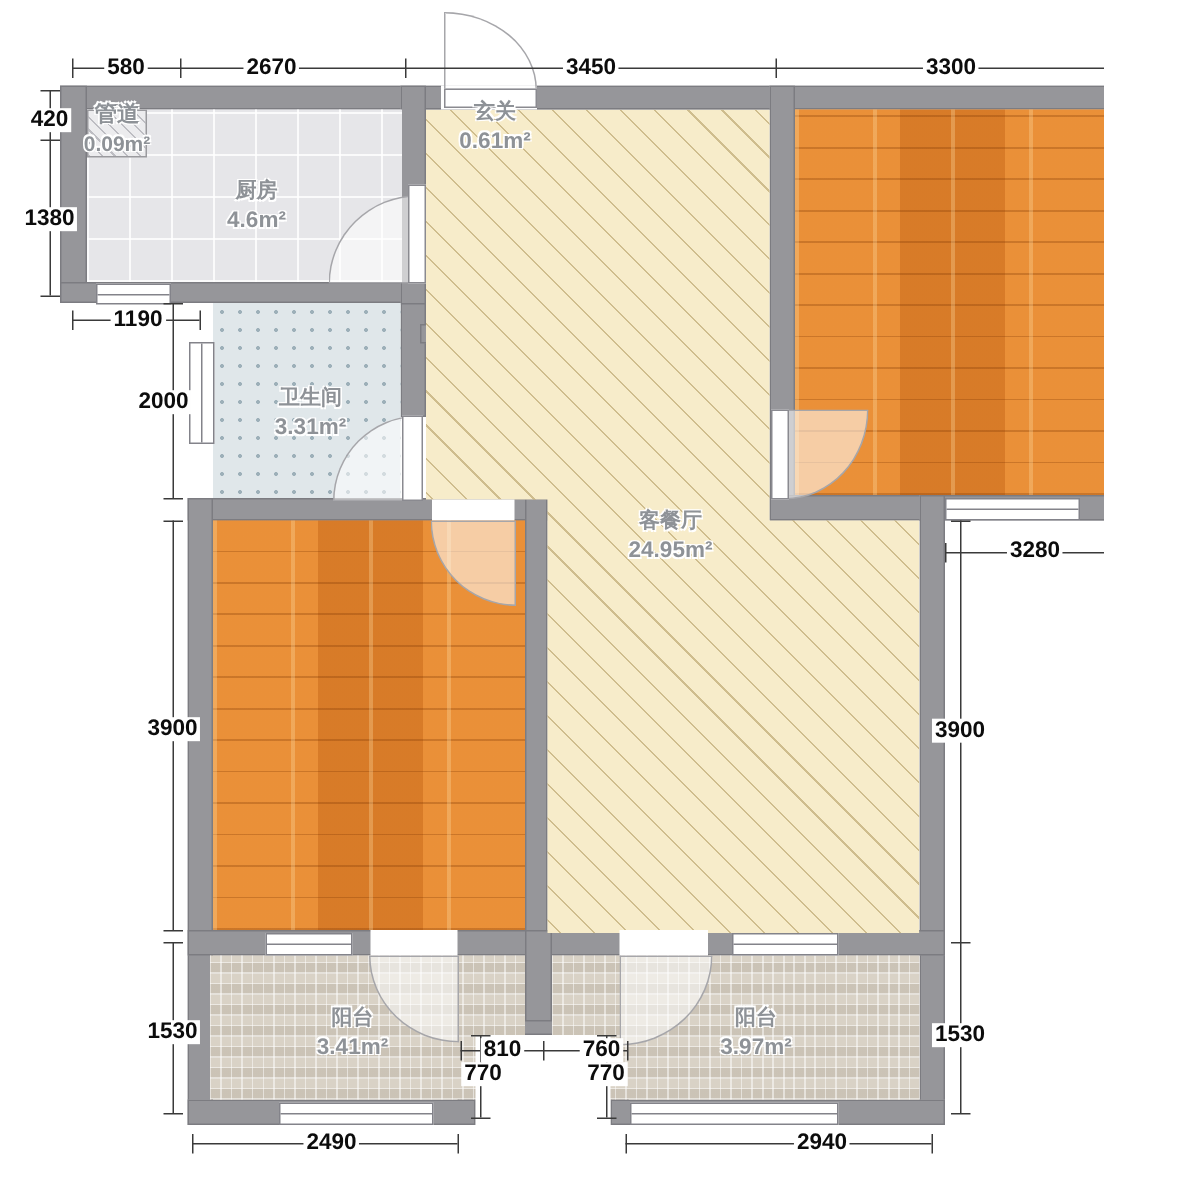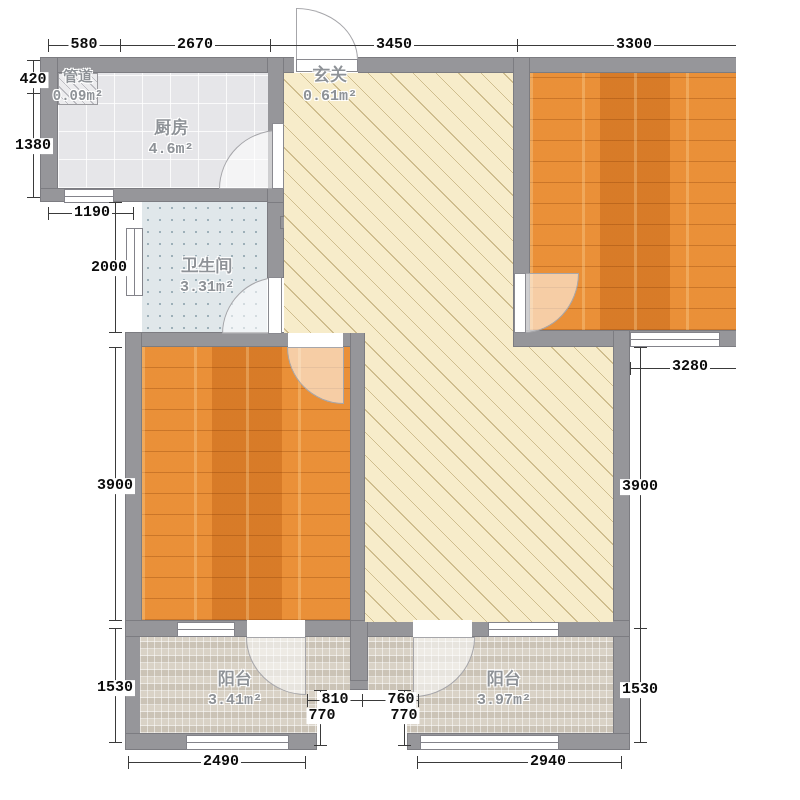--- a/index.html
+++ b/index.html
@@ -1,17 +1,17 @@
 <!DOCTYPE html>
 <html><head>
 <meta charset="utf-8">
 <style>
   html,body{margin:0;padding:0;background:#fff;}
   #plan{position:relative;width:736px;height:800px;background:#fff;overflow:hidden;
-        font-family:Liberation Mono, monospace;}
+        font-family:Liberation Sans, sans-serif;}
   .abs{position:absolute;}
   
   .w{position:absolute;background:#96969a;box-shadow:inset 0 0 0 1px #7c7c81;}
   
   .floor{position:absolute;}
   .kitchen-tile{background-color:#e6e6e9;background-image:
       repeating-linear-gradient(0deg,rgba(255,255,255,.8) 0 1px,transparent 1px 28px),
       repeating-linear-gradient(90deg,rgba(255,255,255,.8) 0 1px,transparent 1px 28px);}
   .living-tile{background-color:#f7ecca;background-image:
       repeating-linear-gradient(45deg,transparent 0 15px,rgba(167,142,81,.5) 15px 16px);}
@@ -43,21 +43,21 @@
   .dlh{position:absolute;height:1px;background:#3a3a3a;}
   .dlv{position:absolute;width:1px;background:#3a3a3a;}
   .tkv{position:absolute;width:1px;height:13px;background:#3a3a3a;}
   .tkh{position:absolute;width:13px;height:1px;background:#3a3a3a;}
   .dim{position:absolute;transform:translate(-50%,-50%);background:#fff;padding:0 2px;
        font-size:15px;font-weight:bold;color:#0c0c0c;white-space:nowrap;line-height:1.05;}
   
   .rlab{position:absolute;transform:translate(-50%,-50%);display:flex;flex-direction:column;
         align-items:center;gap:2px;white-space:nowrap;
         text-shadow:-1px -1px 0 #fff,1px -1px 0 #fff,-1px 1px 0 #fff,1px 1px 0 #fff;}
-  .rname{font-size:17px;font-weight:bold;color:#8e9297;}
+  .rname{font-size:14px;font-weight:bold;color:#8e9297;}
   .rarea{font-size:15px;font-weight:bold;color:#8e9297;}
   .rlab.small .rname{font-size:15px;} .rlab.small .rarea{font-size:14px;}
 </style>
 </head>
 <body>
 
 <div id="plan">
 
   <div class="w" style="left:40px;top:57px;width:717px;height:16px"></div>
   <div class="w" style="left:40px;top:57px;width:18px;height:145px"></div>
@@ -179,21 +179,21 @@
 
   <div class="dlv" style="left:320px;top:690px;height:55px"></div>
   <div class="tkh" style="left:314px;top:690px"></div>
   <div class="tkh" style="left:314px;top:745px"></div>
 
   <div class="dlv" style="left:404px;top:690px;height:55px"></div>
   <div class="tkh" style="left:398px;top:690px"></div>
   <div class="tkh" style="left:398px;top:745px"></div>
 
   <span class="dim" style="left:84px;top:45px">580</span>
-  <span class="dim" style="left:195px;top:45px">2670</span>
+  <span class="dim" style="left:181px;top:45px">2670</span>
   <span class="dim" style="left:394px;top:45px">3450</span>
   <span class="dim" style="left:634px;top:45px">3300</span>
 
   <span class="dim" style="left:33px;top:80px">420</span>
   <span class="dim" style="left:33px;top:146px">1380</span>
   <span class="dim" style="left:92px;top:213px">1190</span>
   <span class="dim" style="left:109px;top:268px">2000</span>
   <span class="dim" style="left:115px;top:486px">3900</span>
   <span class="dim" style="left:115px;top:688px">1530</span>
 
@@ -219,20 +219,24 @@
     <span class="rarea">4.6m²</span>
   </div>
   <div class="rlab" style="left:330px;top:84px">
     <span class="rname">玄关</span>
     <span class="rarea">0.61m²</span>
   </div>
   <div class="rlab" style="left:207px;top:275px">
     <span class="rname">卫生间</span>
     <span class="rarea">3.31m²</span>
   </div>
+  <div class="rlab" style="left:447px;top:357px">
+    <span class="rname">客餐厅</span>
+    <span class="rarea">24.95m²</span>
+  </div>
   <div class="rlab" style="left:235px;top:688px">
     <span class="rname">阳台</span>
     <span class="rarea">3.41m²</span>
   </div>
   <div class="rlab" style="left:504px;top:688px">
     <span class="rname">阳台</span>
     <span class="rarea">3.97m²</span>
   </div>
 
 </div>

